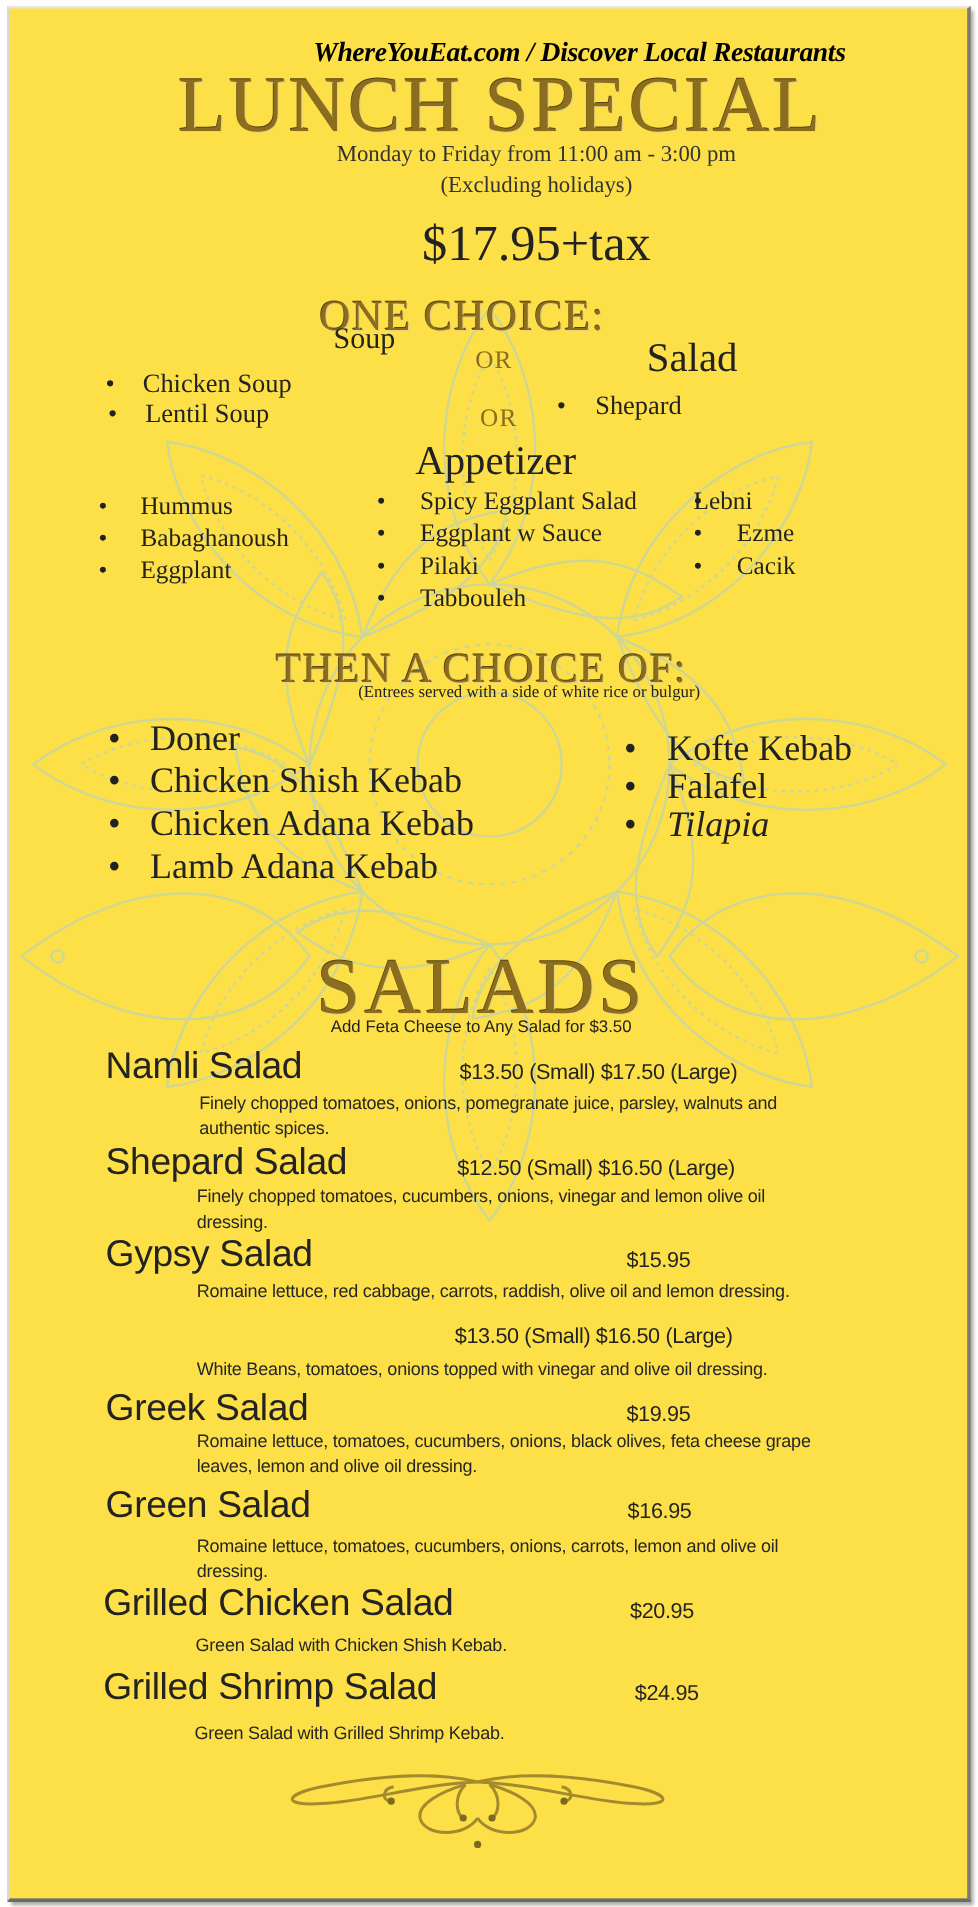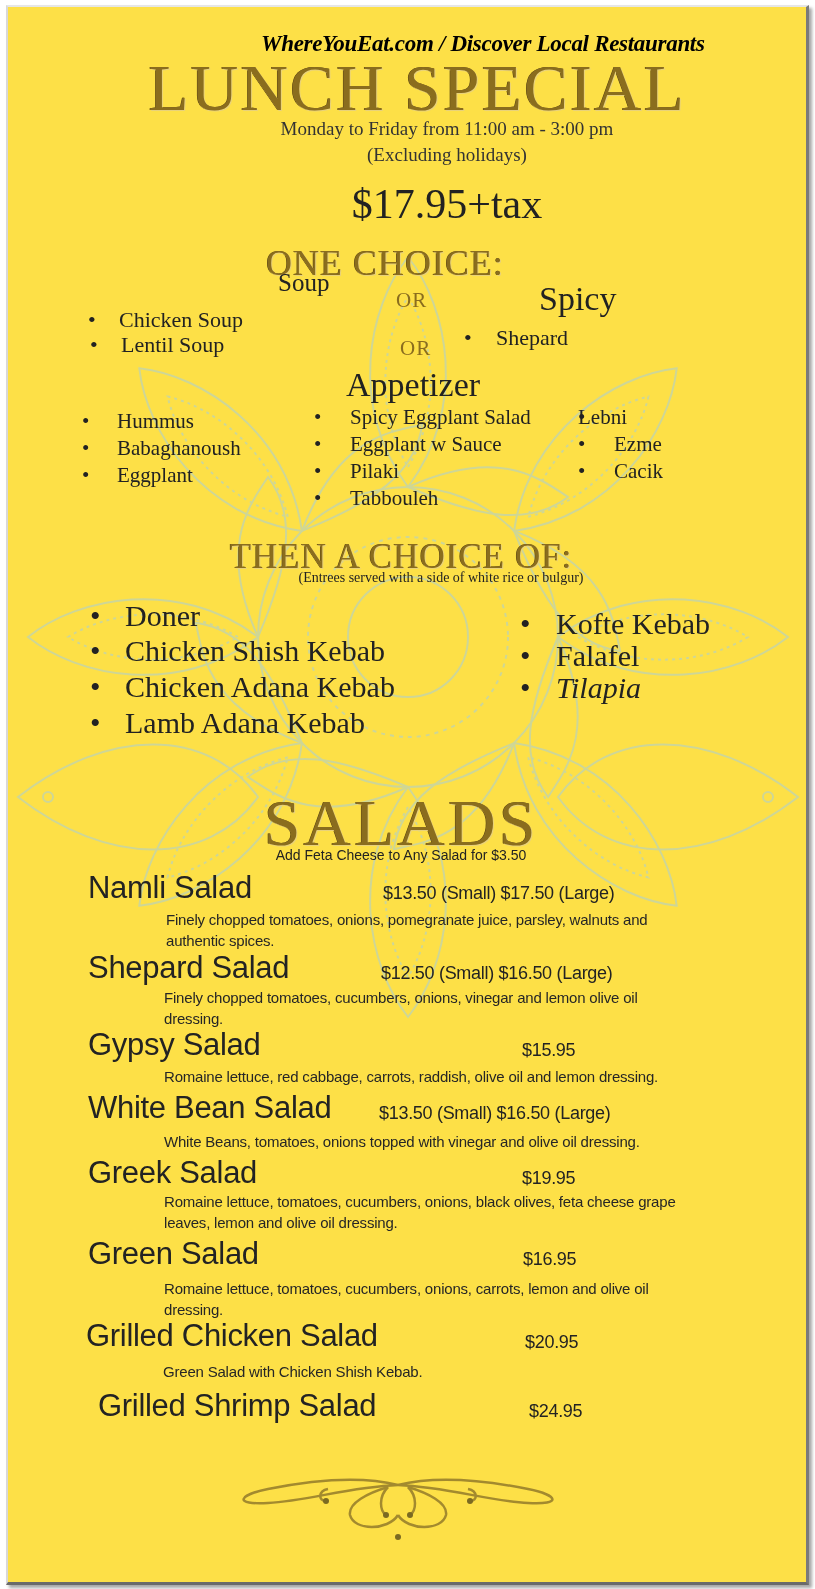--- a/index.html
+++ b/index.html
@@ -75,21 +75,21 @@
 
   <div class="abs serif" style="left:0; width:798px; text-align:center; top:111px; font-size:19px; color:#333;">Monday to Friday from 11:00 am - 3:00 pm</div>
   <div class="abs serif" style="left:0; width:798px; text-align:center; top:137px; font-size:19px; color:#333;">(Excluding holidays)</div>
 
   <div class="abs serif" style="left:0; width:798px; text-align:center; top:173px; font-size:42px; color:#222;">$17.95+tax</div>
 
   <div class="abs gold" style="left:258px; top:235px; font-size:36px;">ONE CHOICE:</div>
 
   <div class="abs serif" style="left:230px; top:262px; font-size:25px; color:#222;">Soup</div>
   <div class="abs gold" style="left:388px; top:281px; font-size:21px; text-shadow:none; color:#8a6d1e;">OR</div>
-  <div class="abs serif" style="left:491px; top:273px; font-size:34px; color:#222;">Spicy</div>
+  <div class="abs serif" style="left:491px; top:273px; font-size:34px; color:#222;">Salad</div>
 
   <ul class="abs bullet-list serif" style="left:76px; top:300px; font-size:22px; color:#222;">
     <li style="height:25px;"><span class="dot" style="left:4px;">•</span><span style="margin-left:35px;">Chicken Soup</span></li>
     <li style="height:25px;"><span class="dot" style="left:6px;">•</span><span style="margin-left:37px;">Lentil Soup</span></li>
   </ul>
 
   <div class="abs gold" style="left:392px; top:329px; font-size:21px; text-shadow:none;">OR</div>
 
   <ul class="abs bullet-list serif" style="left:452px; top:318px; font-size:22px; color:#222;">
     <li><span class="dot" style="left:4px;">•</span><span style="margin-left:36px;">Shepard</span></li>
@@ -137,38 +137,38 @@
   <div class="abs salad-desc" style="left:158px; top:902px; width:500px;">Finely chopped tomatoes, onions, pomegranate juice, parsley, walnuts and authentic spices.</div>
 
   <div class="abs salad-name" style="left:80px; top:943px;">Shepard Salad</div>
   <div class="abs salad-price" style="left:373px; top:956px;">$12.50 (Small)  $16.50 (Large)</div>
   <div class="abs salad-name" style="left:80px; top:1020px;">Gypsy Salad</div>
 
   <div class="abs salad-desc" style="left:156px; top:980px; width:510px;">Finely chopped tomatoes, cucumbers, onions, vinegar and lemon olive oil dressing.</div>
   <div class="abs salad-price" style="left:514px; top:1033px;">$15.95</div>
   <div class="abs salad-desc" style="left:156px; top:1059px; width:600px; white-space:nowrap;">Romaine lettuce, red cabbage, carrots, raddish, olive oil and lemon dressing.</div>
 
-  <div class="abs salad-name" style="left:80px; top:1083px;">White Bean Salad</div>
   <div class="abs salad-price" style="left:371px; top:1096px;">$13.50 (Small)  $16.50 (Large)</div>
   <div class="abs salad-desc" style="left:156px; top:1124px; width:600px; white-space:nowrap;">White Beans, tomatoes, onions topped with vinegar and olive oil dressing.</div>
 
   <div class="abs salad-name" style="left:80px; top:1148px;">Greek Salad</div>
   <div class="abs salad-price" style="left:514px; top:1161px;">$19.95</div>
   <div class="abs salad-desc" style="left:156px; top:1184px; width:560px;">Romaine lettuce, tomatoes, cucumbers, onions, black olives, feta cheese grape leaves, lemon and olive oil dressing.</div>
 
   <div class="abs salad-name" style="left:80px; top:1229px;">Green Salad</div>
   <div class="abs salad-price" style="left:515px; top:1242px;">$16.95</div>
   <div class="abs salad-desc" style="left:156px; top:1271px; width:520px;">Romaine lettuce, tomatoes, cucumbers, onions, carrots, lemon and olive oil dressing.</div>
 
   <div class="abs salad-name" style="left:78px; top:1311px;">Grilled Chicken Salad</div>
   <div class="abs salad-price" style="left:517px; top:1325px;">$20.95</div>
   <div class="abs salad-desc" style="left:155px; top:1354px; white-space:nowrap;">Green Salad with Chicken Shish Kebab.</div>
 
-  <div class="abs salad-name" style="left:78px; top:1381px;margin-left:12px;">Grilled Shrimp Salad</div>
+  <div class="abs salad-name" style="left:78px; top:1381px;">Grilled Shrimp Salad</div>
   <div class="abs salad-price" style="left:521px; top:1394px;">$24.95</div>
+  <div class="abs salad-desc" style="left:154px; top:1427px; white-space:nowrap;">Green Salad with Grilled Shrimp Kebab.</div>
 
   <svg class="abs" style="left:220px; top:1468px;" width="340" height="80" viewBox="0 0 340 80">
     <g fill="none" stroke="#a38a2e" stroke-width="2.5">
       <path d="M170,10 C130,0 80,6 40,14 C10,20 5,30 40,28 C80,26 120,12 170,10Z"></path>
       <path d="M170,10 C210,0 260,6 300,14 C330,20 335,30 300,28 C260,26 220,12 170,10Z"></path>
       <path d="M160,12 C140,18 120,28 122,40 C126,56 160,56 170,40"></path>
       <path d="M180,12 C200,18 220,28 218,40 C214,56 180,56 170,40"></path>
       <path d="M160,12 C150,22 152,36 158,40"></path>
       <path d="M180,12 C190,22 188,36 182,40"></path>
       <path d="M100,14 C90,16 90,26 98,26"></path>

